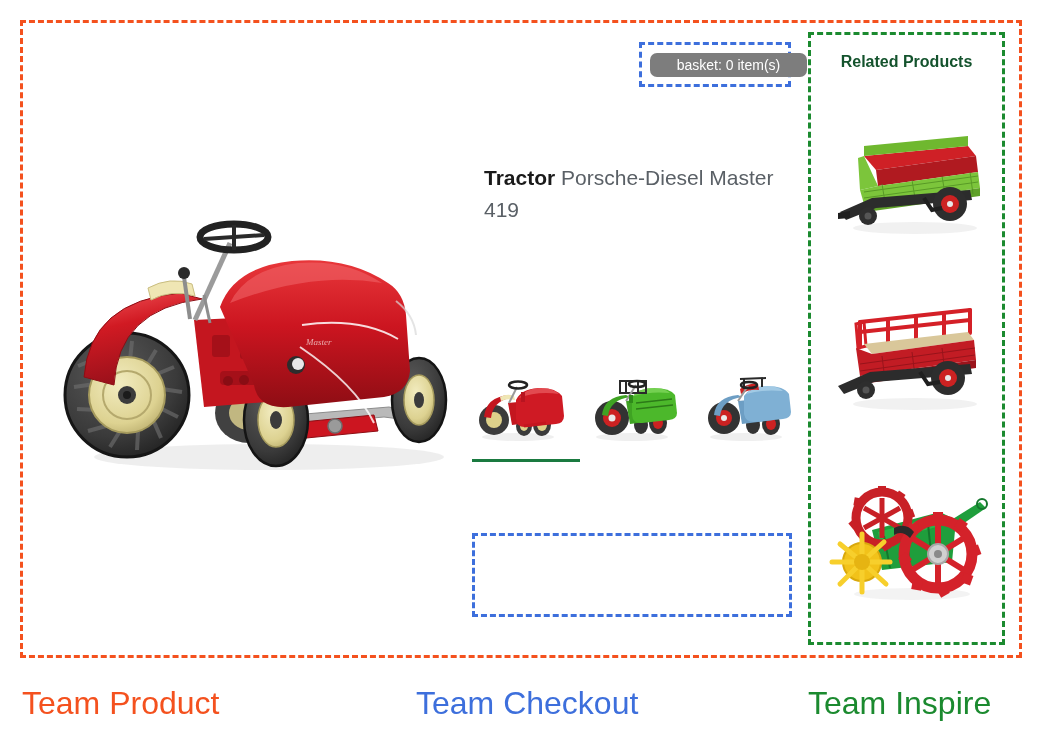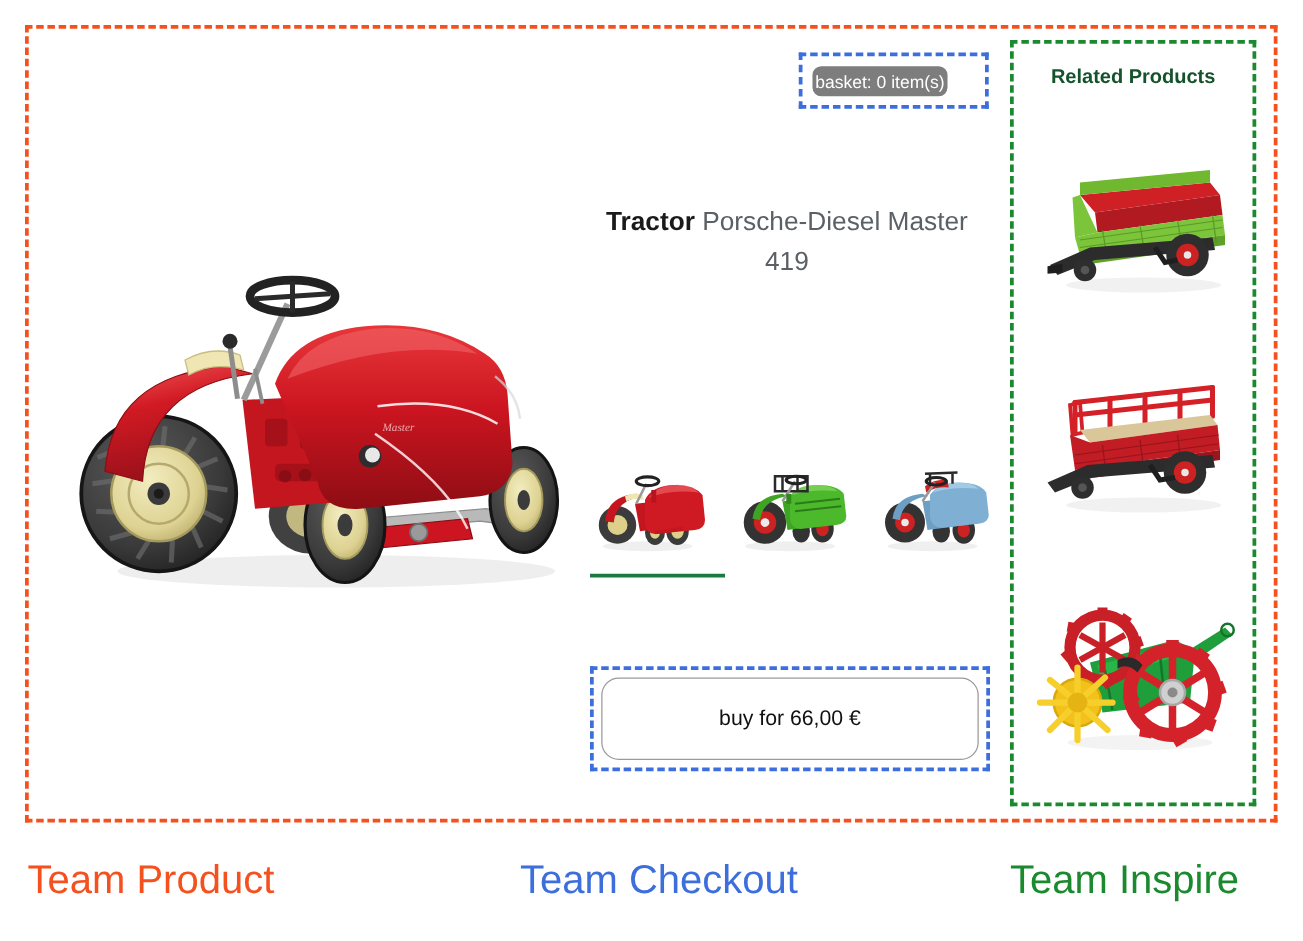--- a/index.html
+++ b/index.html
@@ -64,21 +64,21 @@
     color: #1a1a1a;
     letter-spacing: 0.2px;
     white-space: nowrap;
   }
 
   
   #basket-badge {
     position: absolute;
     left: 650px;
     top: 53px;
-    width: 108px;
+    width: 157px;
     height: 24px;
     border-radius: 7px;
     background: #7d7d7d;
     color: #ffffff;
     font-size: 14px;
     display: flex;
     align-items: center;
     justify-content: center;
     white-space: nowrap;
   }
@@ -91,27 +91,26 @@
     width: 197px;
     text-align: center;
     font-size: 16px;
     font-weight: bold;
     color: #14532d;
   }
 
   
   #product-title {
     position: absolute;
-    left: 472px;
+    left: 484px;
     top: 162px;
     width: 315px;
     font-size: 21px;
     line-height: 32px;
     color: #5a6066;
-    text-align: center;
   }
   #product-title .brand {
     font-weight: bold;
     color: #1a1a1a;
   }
 
   
   #variant-row {
     position: absolute;
     left: 472px;
@@ -390,21 +389,20 @@
           <line x1="40" y1="6" x2="66" y2="5"></line>
         </g>
         <line x1="38" y1="28" x2="48" y2="13" stroke="#999999" stroke-width="2"></line>
         <ellipse cx="49" cy="12" rx="8" ry="3" fill="none" stroke="#222222" stroke-width="2.5"></ellipse>
       </svg>
     </div>
 
   </div>
   <div id="variant-underline"></div>
 
-  <button id="buy-button">buy for 66,00 €</button>
 
   <div class="related-item" id="related-0">
     <svg viewBox="0 0 175 135" xmlns="http://www.w3.org/2000/svg">
       <ellipse cx="95" cy="116" rx="62" ry="6" fill="#e4e4e4" opacity="0.5"></ellipse>
 
       <path d="M44 44 L148 34 L156 44 L56 58 Z" fill="#cf2026"></path>
       <path d="M56 58 L156 44 L158 60 L58 74 Z" fill="#b01a20"></path>
 
       <path d="M44 44 L148 34 L148 24 L44 34 Z" fill="#6fb82f"></path>
 

